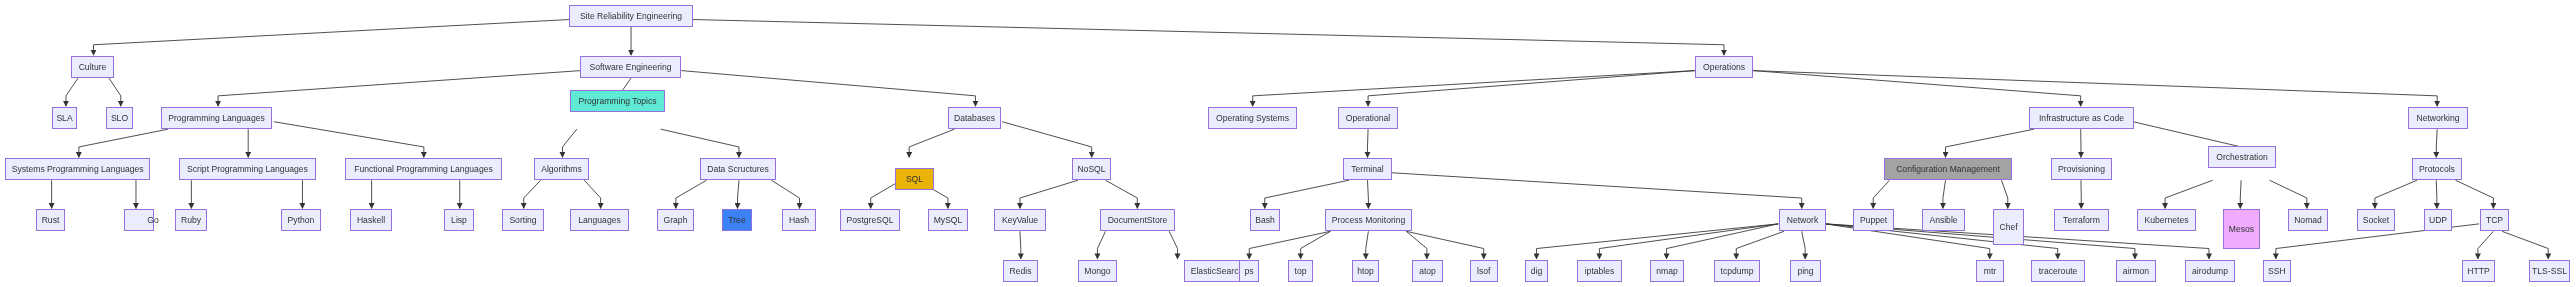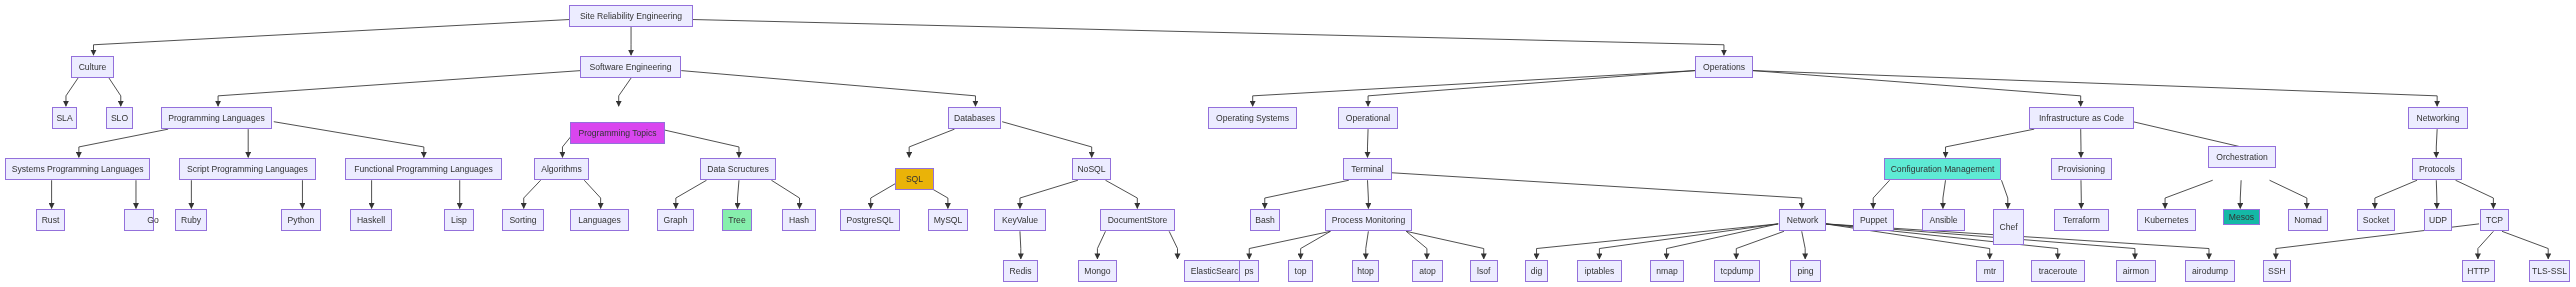--- a/index.html
+++ b/index.html
@@ -98,62 +98,62 @@
       <path d="M4357,403 L4437.5,433 L4437.5,451" fill="none" stroke="#333333" stroke-width="1.5" marker-end="url(#arrow)"></path>
       <path d="M4317,390 L3963,433 L3963,451" fill="none" stroke="#333333" stroke-width="1.5" marker-end="url(#arrow)"></path>
     </svg>
     <div class="node" style="left: 569px; top: 4.6px; width: 124px; height: 22.4px; background: rgb(236, 236, 255); border: 0.9px solid rgb(147, 112, 219); color: rgb(51, 51, 51);">Site Reliability Engineering</div>
     <div class="node" style="left: 71px; top: 56px; width: 43px; height: 22.4px; background: rgb(236, 236, 255); border: 0.9px solid rgb(147, 112, 219); color: rgb(51, 51, 51);">Culture</div>
     <div class="node" style="left: 580px; top: 56px; width: 101px; height: 22.4px; background: rgb(236, 236, 255); border: 0.9px solid rgb(147, 112, 219); color: rgb(51, 51, 51);">Software Engineering</div>
     <div class="node" style="left: 1695px; top: 56px; width: 58px; height: 22.4px; background: rgb(236, 236, 255); border: 0.9px solid rgb(147, 112, 219); color: rgb(51, 51, 51);">Operations</div>
     <div class="node" style="left: 52px; top: 107px; width: 25px; height: 22.4px; background: rgb(236, 236, 255); border: 0.9px solid rgb(147, 112, 219); color: rgb(51, 51, 51);">SLA</div>
     <div class="node" style="left: 106px; top: 107px; width: 27px; height: 22.4px; background: rgb(236, 236, 255); border: 0.9px solid rgb(147, 112, 219); color: rgb(51, 51, 51);">SLO</div>
     <div class="node" style="left: 161px; top: 107px; width: 111px; height: 22.4px; background: rgb(236, 236, 255); border: 0.9px solid rgb(147, 112, 219); color: rgb(51, 51, 51);">Programming Languages</div>
-    <div class="node" style="left: 570px; top: 122px; width: 95px; height: 22.4px; background: #d946ef; border: 0.9px solid rgb(147, 112, 219); color: rgb(51, 51, 51);">Programming Topics</div>
+    <div class="node" style="left: 570px; top: 90px; width: 95px; height: 22.4px; background: #5eead4; border: 0.9px solid rgb(147, 112, 219); color: rgb(51, 51, 51);">Programming Topics</div>
     <div class="node" style="left: 948px; top: 107px; width: 53px; height: 22.4px; background: rgb(236, 236, 255); border: 0.9px solid rgb(147, 112, 219); color: rgb(51, 51, 51);">Databases</div>
     <div class="node" style="left: 1208px; top: 107px; width: 89px; height: 22.4px; background: rgb(236, 236, 255); border: 0.9px solid rgb(147, 112, 219); color: rgb(51, 51, 51);">Operating Systems</div>
     <div class="node" style="left: 1338px; top: 107px; width: 60px; height: 22.4px; background: rgb(236, 236, 255); border: 0.9px solid rgb(147, 112, 219); color: rgb(51, 51, 51);">Operational</div>
     <div class="node" style="left: 2029px; top: 107px; width: 105px; height: 22.4px; background: rgb(236, 236, 255); border: 0.9px solid rgb(147, 112, 219); color: rgb(51, 51, 51);">Infrastructure as Code</div>
     <div class="node" style="left: 2408px; top: 107px; width: 60px; height: 22.4px; background: rgb(236, 236, 255); border: 0.9px solid rgb(147, 112, 219); color: rgb(51, 51, 51);">Networking</div>
     <div class="node" style="left: 5.2px; top: 158px; width: 145px; height: 22.4px; background: rgb(236, 236, 255); border: 0.9px solid rgb(147, 112, 219); color: rgb(51, 51, 51);">Systems Programming Languages</div>
     <div class="node" style="left: 179px; top: 158px; width: 137px; height: 22.4px; background: rgb(236, 236, 255); border: 0.9px solid rgb(147, 112, 219); color: rgb(51, 51, 51);">Script Programming Languages</div>
     <div class="node" style="left: 345px; top: 158px; width: 157px; height: 22.4px; background: rgb(236, 236, 255); border: 0.9px solid rgb(147, 112, 219); color: rgb(51, 51, 51);">Functional Programming Languages</div>
     <div class="node" style="left: 534px; top: 158px; width: 55px; height: 22.4px; background: rgb(236, 236, 255); border: 0.9px solid rgb(147, 112, 219); color: rgb(51, 51, 51);">Algorithms</div>
     <div class="node" style="left: 700px; top: 158px; width: 76px; height: 22.4px; background: rgb(236, 236, 255); border: 0.9px solid rgb(147, 112, 219); color: rgb(51, 51, 51);">Data Scructures</div>
     <div class="node" style="left: 895px; top: 168px; width: 39px; height: 22.4px; background: #eab308; border: 0.9px solid rgb(147, 112, 219); color: rgb(51, 51, 51);">SQL</div>
     <div class="node" style="left: 1072px; top: 158px; width: 39px; height: 22.4px; background: rgb(236, 236, 255); border: 0.9px solid rgb(147, 112, 219); color: rgb(51, 51, 51);">NoSQL</div>
     <div class="node" style="left: 1343px; top: 158px; width: 49px; height: 22.4px; background: rgb(236, 236, 255); border: 0.9px solid rgb(147, 112, 219); color: rgb(51, 51, 51);">Terminal</div>
-    <div class="node" style="left: 1884px; top: 158px; width: 117px; height: 22.4px; background: #5eead4; border: 0.9px solid rgb(147, 112, 219); color: rgb(51, 51, 51);">Configuration Management</div>
+    <div class="node" style="left: 1884px; top: 158px; width: 128px; height: 22.4px; background: #a3a3a3; border: 0.9px solid rgb(147, 112, 219); color: rgb(51, 51, 51);">Configuration Management</div>
     <div class="node" style="left: 2051px; top: 158px; width: 61px; height: 22.4px; background: rgb(236, 236, 255); border: 0.9px solid rgb(147, 112, 219); color: rgb(51, 51, 51);">Provisioning</div>
     <div class="node" style="left: 2208px; top: 146px; width: 68px; height: 22.4px; background: rgb(236, 236, 255); border: 0.9px solid rgb(147, 112, 219); color: rgb(51, 51, 51);">Orchestration</div>
     <div class="node" style="left: 2412px; top: 158px; width: 50px; height: 22.4px; background: rgb(236, 236, 255); border: 0.9px solid rgb(147, 112, 219); color: rgb(51, 51, 51);">Protocols</div>
     <div class="node" style="left: 36px; top: 209px; width: 29px; height: 22.4px; background: rgb(236, 236, 255); border: 0.9px solid rgb(147, 112, 219); color: rgb(51, 51, 51);">Rust</div>
     <div class="node" style="left: 124px; top: 209px; width: 22px; height: 22.4px; background: rgb(236, 236, 255); border: 0.9px solid rgb(147, 112, 219); color: rgb(51, 51, 51); padding-left: 28px;">Go</div>
     <div class="node" style="left: 175px; top: 209px; width: 32px; height: 22.4px; background: rgb(236, 236, 255); border: 0.9px solid rgb(147, 112, 219); color: rgb(51, 51, 51);">Ruby</div>
     <div class="node" style="left: 281px; top: 209px; width: 40px; height: 22.4px; background: rgb(236, 236, 255); border: 0.9px solid rgb(147, 112, 219); color: rgb(51, 51, 51);">Python</div>
     <div class="node" style="left: 350px; top: 209px; width: 42px; height: 22.4px; background: rgb(236, 236, 255); border: 0.9px solid rgb(147, 112, 219); color: rgb(51, 51, 51);">Haskell</div>
     <div class="node" style="left: 444px; top: 209px; width: 30px; height: 22.4px; background: rgb(236, 236, 255); border: 0.9px solid rgb(147, 112, 219); color: rgb(51, 51, 51);">Lisp</div>
     <div class="node" style="left: 502px; top: 209px; width: 42px; height: 22.4px; background: rgb(236, 236, 255); border: 0.9px solid rgb(147, 112, 219); color: rgb(51, 51, 51);">Sorting</div>
     <div class="node" style="left: 570px; top: 209px; width: 59px; height: 22.4px; background: rgb(236, 236, 255); border: 0.9px solid rgb(147, 112, 219); color: rgb(51, 51, 51);">Languages</div>
     <div class="node" style="left: 657px; top: 209px; width: 37px; height: 22.4px; background: rgb(236, 236, 255); border: 0.9px solid rgb(147, 112, 219); color: rgb(51, 51, 51);">Graph</div>
-    <div class="node" style="left: 722px; top: 209px; width: 30px; height: 22.4px; background: #86efac; border: 0.9px solid rgb(147, 112, 219); color: rgb(51, 51, 51);">Tree</div>
+    <div class="node" style="left: 722px; top: 209px; width: 30px; height: 22.4px; background: #3b82f6; border: 0.9px solid rgb(147, 112, 219); color: rgb(51, 51, 51);">Tree</div>
     <div class="node" style="left: 782px; top: 209px; width: 34px; height: 22.4px; background: rgb(236, 236, 255); border: 0.9px solid rgb(147, 112, 219); color: rgb(51, 51, 51);">Hash</div>
     <div class="node" style="left: 840px; top: 209px; width: 60px; height: 22.4px; background: rgb(236, 236, 255); border: 0.9px solid rgb(147, 112, 219); color: rgb(51, 51, 51);">PostgreSQL</div>
     <div class="node" style="left: 928px; top: 209px; width: 40px; height: 22.4px; background: rgb(236, 236, 255); border: 0.9px solid rgb(147, 112, 219); color: rgb(51, 51, 51);">MySQL</div>
     <div class="node" style="left: 994px; top: 209px; width: 52px; height: 22.4px; background: rgb(236, 236, 255); border: 0.9px solid rgb(147, 112, 219); color: rgb(51, 51, 51);">KeyValue</div>
     <div class="node" style="left: 1100px; top: 209px; width: 75px; height: 22.4px; background: rgb(236, 236, 255); border: 0.9px solid rgb(147, 112, 219); color: rgb(51, 51, 51);">DocumentStore</div>
     <div class="node" style="left: 1250px; top: 209px; width: 30px; height: 22.4px; background: rgb(236, 236, 255); border: 0.9px solid rgb(147, 112, 219); color: rgb(51, 51, 51);">Bash</div>
     <div class="node" style="left: 1325px; top: 209px; width: 87px; height: 22.4px; background: rgb(236, 236, 255); border: 0.9px solid rgb(147, 112, 219); color: rgb(51, 51, 51);">Process Monitoring</div>
     <div class="node" style="left: 1779px; top: 209px; width: 47px; height: 22.4px; background: rgb(236, 236, 255); border: 0.9px solid rgb(147, 112, 219); color: rgb(51, 51, 51);">Network</div>
     <div class="node" style="left: 1853px; top: 209px; width: 41px; height: 22.4px; background: rgb(236, 236, 255); border: 0.9px solid rgb(147, 112, 219); color: rgb(51, 51, 51);">Puppet</div>
     <div class="node" style="left: 1922px; top: 209px; width: 43px; height: 22.4px; background: rgb(236, 236, 255); border: 0.9px solid rgb(147, 112, 219); color: rgb(51, 51, 51);">Ansible</div>
     <div class="node" style="left: 1993px; top: 209px; width: 31px; height: 36px; background: rgb(236, 236, 255); border: 0.9px solid rgb(147, 112, 219); color: rgb(51, 51, 51);">Chef</div>
     <div class="node" style="left: 2054px; top: 209px; width: 55px; height: 22.4px; background: rgb(236, 236, 255); border: 0.9px solid rgb(147, 112, 219); color: rgb(51, 51, 51);">Terraform</div>
     <div class="node" style="left: 2137px; top: 209px; width: 59px; height: 22.4px; background: rgb(236, 236, 255); border: 0.9px solid rgb(147, 112, 219); color: rgb(51, 51, 51);">Kubernetes</div>
-    <div class="node" style="left: 2223px; top: 209px; width: 37px; height: 16px; background: #14b8a6; border: 0.9px solid rgb(147, 112, 219); color: rgb(51, 51, 51); text-align: center;">Mesos</div>
+    <div class="node" style="left: 2223px; top: 209px; width: 37px; height: 40px; background: #f0abfc; border: 0.9px solid rgb(147, 112, 219); color: rgb(51, 51, 51); text-align: center;">Mesos</div>
     <div class="node" style="left: 2288px; top: 209px; width: 40px; height: 22.4px; background: rgb(236, 236, 255); border: 0.9px solid rgb(147, 112, 219); color: rgb(51, 51, 51);">Nomad</div>
     <div class="node" style="left: 2357px; top: 209px; width: 38px; height: 22.4px; background: rgb(236, 236, 255); border: 0.9px solid rgb(147, 112, 219); color: rgb(51, 51, 51);">Socket</div>
     <div class="node" style="left: 2424px; top: 209px; width: 28px; height: 22.4px; background: rgb(236, 236, 255); border: 0.9px solid rgb(147, 112, 219); color: rgb(51, 51, 51);">UDP</div>
     <div class="node" style="left: 2480px; top: 209px; width: 29px; height: 22.4px; background: rgb(236, 236, 255); border: 0.9px solid rgb(147, 112, 219); color: rgb(51, 51, 51);">TCP</div>
     <div class="node" style="left: 1003px; top: 260px; width: 35px; height: 22.4px; background: rgb(236, 236, 255); border: 0.9px solid rgb(147, 112, 219); color: rgb(51, 51, 51);">Redis</div>
     <div class="node" style="left: 1078px; top: 260px; width: 39px; height: 22.4px; background: rgb(236, 236, 255); border: 0.9px solid rgb(147, 112, 219); color: rgb(51, 51, 51);">Mongo</div>
     <div class="node" style="left: 1144px; top: 260px; width: 66px; height: 22.4px; background: rgb(236, 236, 255); border: 0.9px solid rgb(147, 112, 219); color: rgb(51, 51, 51); margin-left: 40px;">ElasticSearch</div>
     <div class="node" style="left: 1239px; top: 260px; width: 20px; height: 22.4px; background: rgb(236, 236, 255); border: 0.9px solid rgb(147, 112, 219); color: rgb(51, 51, 51);">ps</div>
     <div class="node" style="left: 1288px; top: 260px; width: 25px; height: 22.4px; background: rgb(236, 236, 255); border: 0.9px solid rgb(147, 112, 219); color: rgb(51, 51, 51);">top</div>
     <div class="node" style="left: 1352px; top: 260px; width: 27px; height: 22.4px; background: rgb(236, 236, 255); border: 0.9px solid rgb(147, 112, 219); color: rgb(51, 51, 51);">htop</div>

